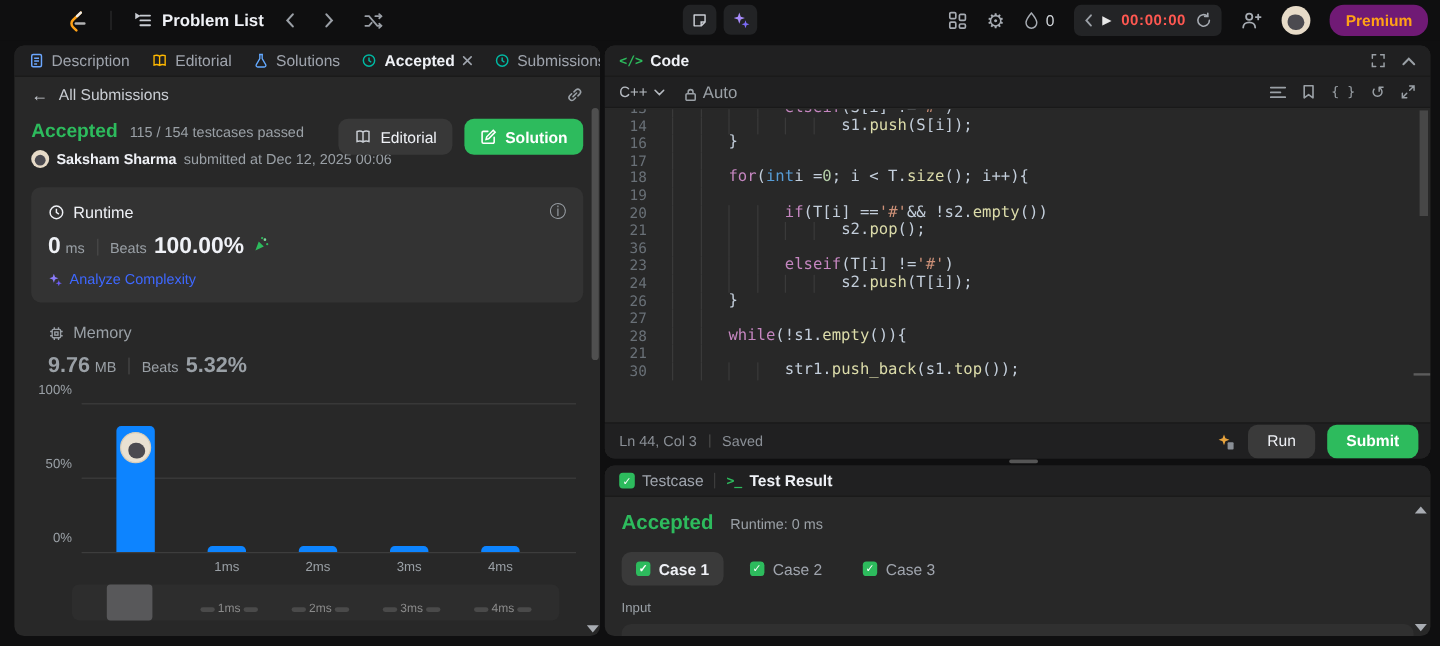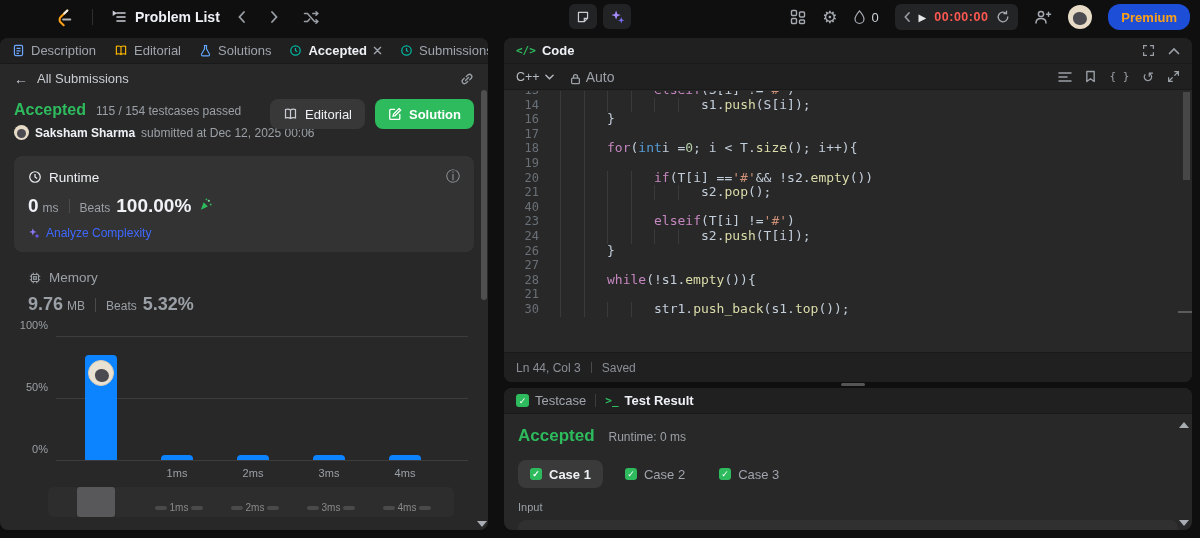--- a/index.html
+++ b/index.html
@@ -22,34 +22,34 @@
   .tb-right { margin-left:auto; display:flex; align-items:center; gap:16px; padding-right:10px; }
   .tb-ic { color:#a6abb2; display:flex; align-items:center; }
   .streak { display:flex; align-items:center; gap:5px; color:#cfd3d8; font-size:13px; }
   .timer-pill { display:flex; align-items:center; background:#232426; border-radius:6px;
                 height:26px; padding:0 8px; gap:8px; }
   .timer-time { color:#ff5851; font-size:12.5px; font-weight:700; letter-spacing:.5px; }
   .timer-play { color:#e8e8e8; font-size:10px; }
   .avatar { width:24px; height:24px; border-radius:50%; background:#e7dbc8; position:relative; overflow:hidden; }
   .avatar::after { content:""; position:absolute; left:5px; top:7px; width:14px; height:13px;
                    border-radius:45% 55% 50% 50%; background:#4b4a50; }
-  .premium-btn { height:26px; padding:0 13px; border-radius:12px; background:#1d4ed8;
+  .premium-btn { height:26px; padding:0 13px; border-radius:12px; background:#701a75;
                  color:#ffa116; font-size:13px; font-weight:700; display:flex; align-items:center; }
 
   
   .panel { position:absolute; background:#282828; border-radius:8px; overflow:hidden; }
   .strip { height:26px; background:#202021; display:flex; align-items:center;
            padding:0 12px; border-bottom:1px solid #191919; }
   .tab { display:flex; align-items:center; gap:6px; font-size:13px; color:#9fa4ad; cursor:pointer; white-space:nowrap; }
   .tab.active { color:#eff1f6; font-weight:700; }
   .tab-sep { width:1px; height:13px; background:#3c3c3c; margin:0 9px; }
   .strip-right { margin-left:auto; display:flex; align-items:center; gap:13px; color:#9aa0a6; }
 
   
-  .left-panel  { left:0; top:38px; width:488px; height:492px; }
+  .left-panel  { left:12px; top:38px; width:488px; height:492px; }
   .back-row { height:29px; display:flex; align-items:center; padding:0 14px; gap:9px;
               color:#c9cdd3; font-size:13px; }
   .back-arrow { color:#c9cdd3; font-size:14px; }
   .back-link-icon { margin-left:auto; color:#9aa0a6; }
   .result-head { padding:8px 14px 0 14px; position:relative; }
   .status-line { display:flex; align-items:baseline; gap:10px; }
   .status-accepted { color:#2dbb5d; font-size:16px; font-weight:700; }
   .testcases { color:#9aa0a6; font-size:12px; }
   .user-line { display:flex; align-items:center; gap:6px; margin-top:6px; font-size:12px; color:#9aa0a6;}
   .user-avatar { width:15px; height:15px; border-radius:50%; background:#e7dbc8; position:relative; overflow:hidden;}
@@ -565,21 +565,21 @@
           <span class="ind"></span>
           <span class="ind"></span>
           <span class="ind"></span>
           <span class="ind"></span>
           <span class="ind"></span>
           <span class="tx">s2.</span>
           <span class="fn">pop</span>
           <span class="tx">();</span>
         </div>
         <div class="cline">
-          <span class="gut">40</span>
+          <span class="gut">36</span>
           <span class="ind"></span>
           <span class="ind"></span>
           <span class="ind"></span>
           <span class="ind"></span>
         </div>
         <div class="cline">
           <span class="gut">23</span>
           <span class="ind"></span>
           <span class="ind"></span>
           <span class="ind"></span>
@@ -643,20 +643,30 @@
       </div>
   </div>
   <div class="code-scrollthumb"></div>
   <div class="code-rulermark"></div>
 
   <div class="code-status">
     <span class="status-txt">
       <span>Ln 44, Col 3</span>
       <span class="vsep" style="height:11px;margin:0 2px"></span>
       <span>Saved</span>
+    </span>
+    <span class="status-right">
+      <span>
+        <svg width="16" height="16" viewBox="0 0 16 16">
+            <path d="M6 2 L7.2 5.3 L10.5 6.5 L7.2 7.7 L6 11 L4.8 7.7 L1.5 6.5 L4.8 5.3 Z" fill="#e8a33d"></path>
+            <rect x="9" y="8.5" width="5" height="6" rx="0.8" fill="#8a8f96"></rect>
+          </svg>
+      </span>
+      <span class="btn-run">Run</span>
+      <span class="btn-submit">Submit</span>
     </span>
   </div>
 </div>
 
 <div class="resize-handle"></div>
 
 <div class="panel test-panel">
   <div class="strip">
     <span class="tab">
       <span class="checksq">✓</span>

